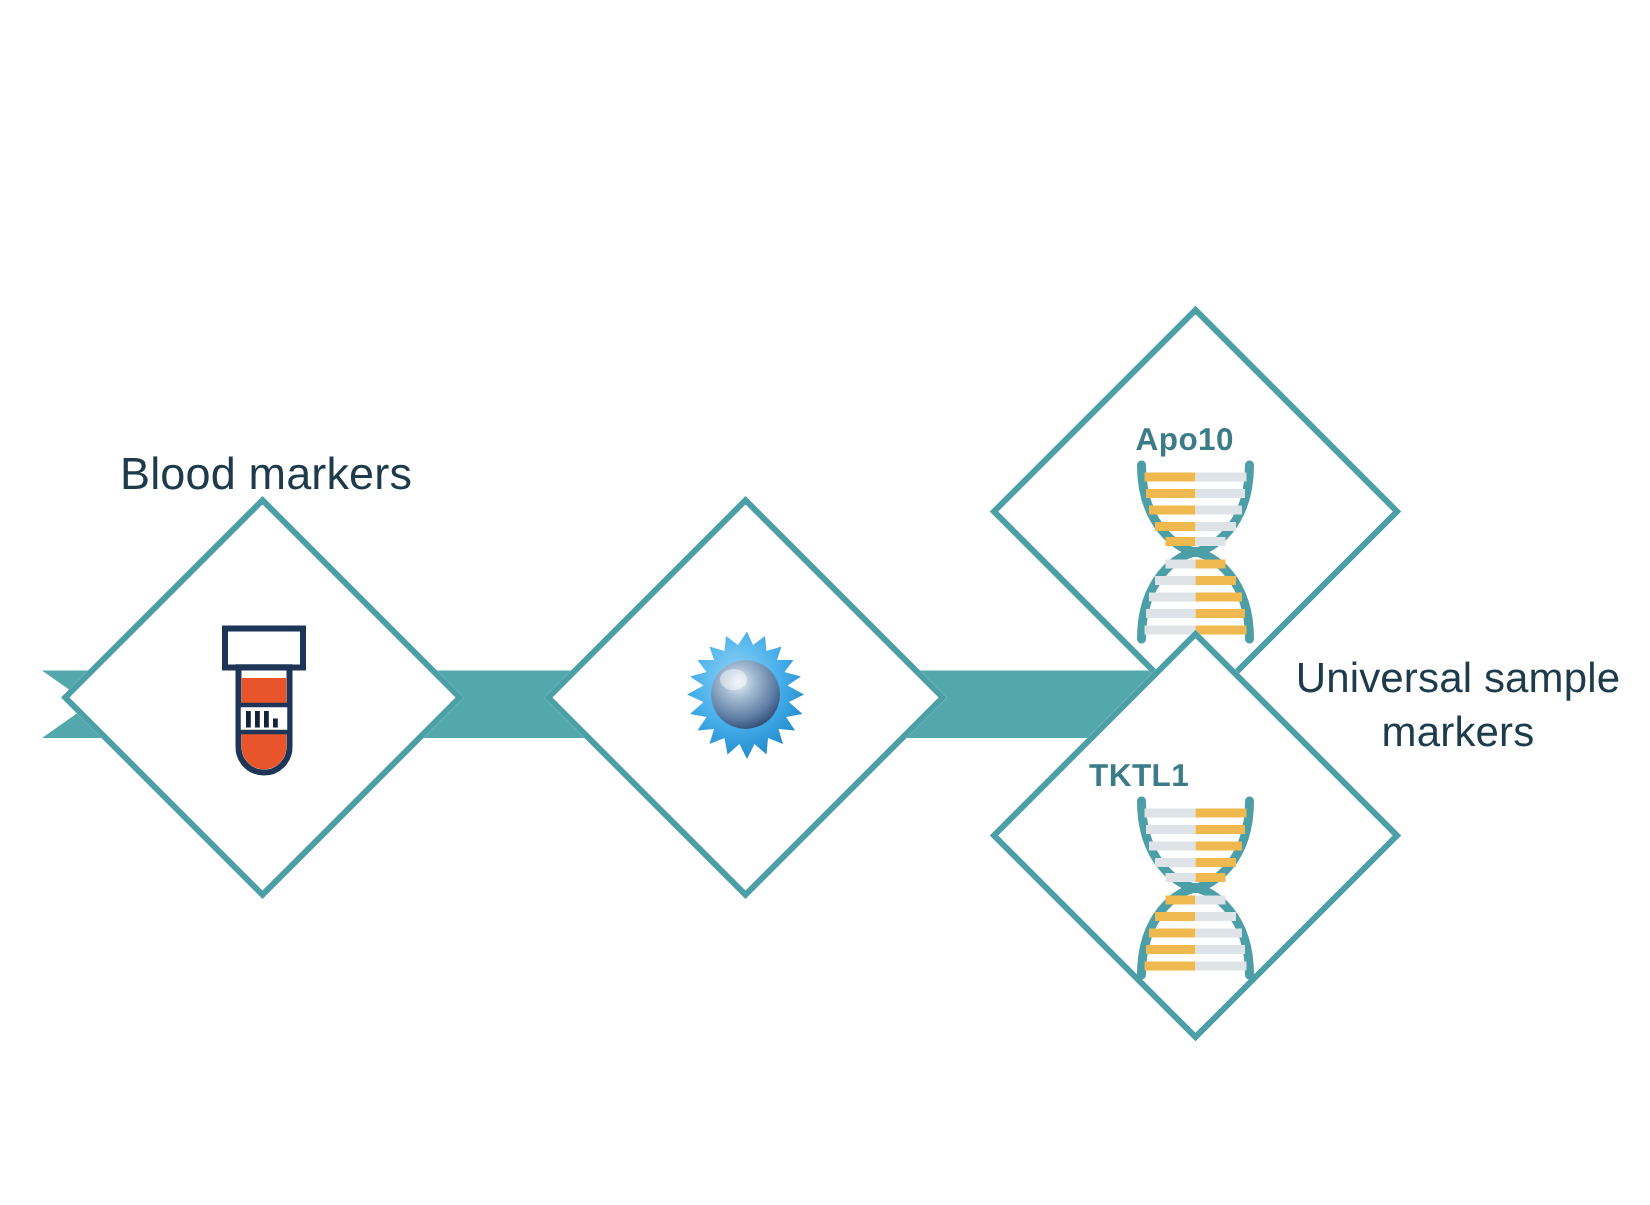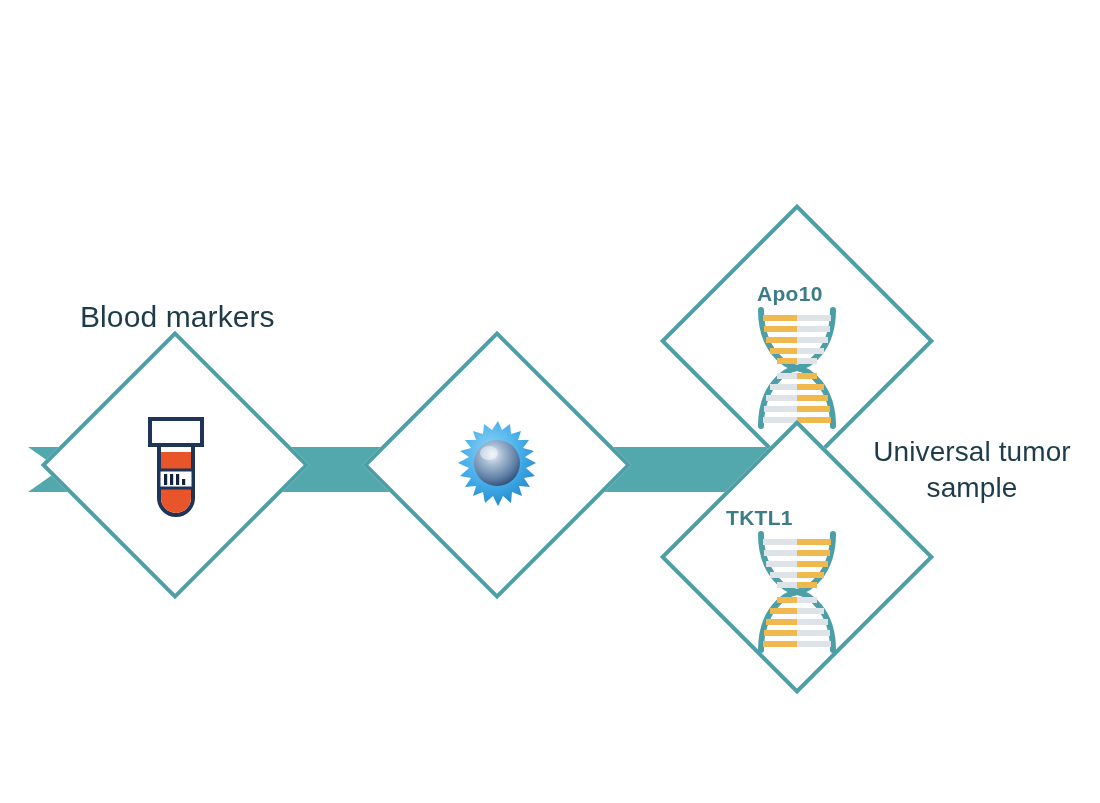--- a/index.html
+++ b/index.html
@@ -236,15 +236,15 @@
       <rect x="15" y="100" width="33" height="6" fill="#F0B950"></rect>
       <rect x="48" y="100" width="33" height="6" fill="#DDE3E6"></rect>
       <rect x="14" y="111" width="34" height="6" fill="#F0B950"></rect>
       <rect x="48" y="111" width="34" height="6" fill="#DDE3E6"></rect>
     </g>
   </svg>
 
   <div class="label label-blood">Blood markers</div>
 
 
-  <div class="label label-markers">Universal tumor sample</div>
+  <div class="label label-markers">Universal sample markers</div>
 
 </div>
 
 </body></html>

